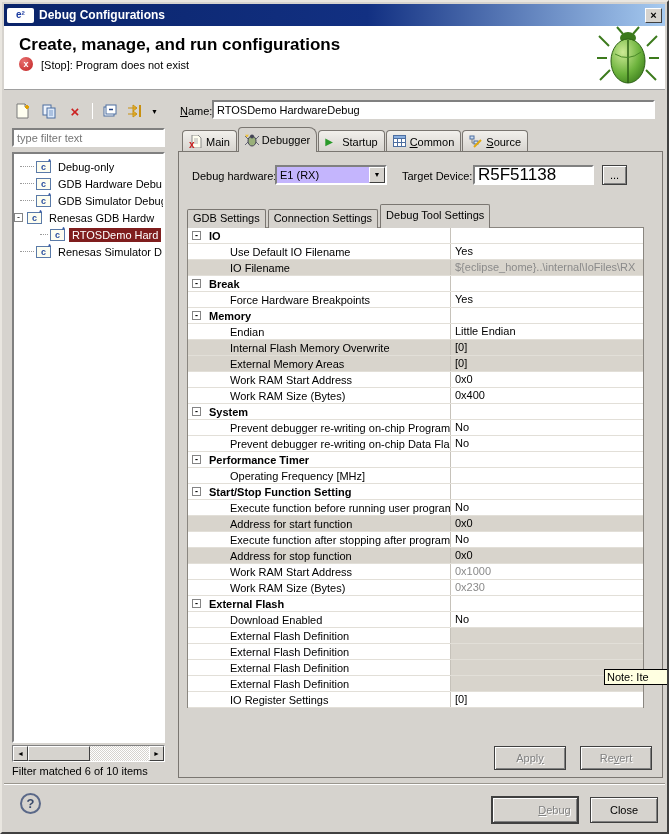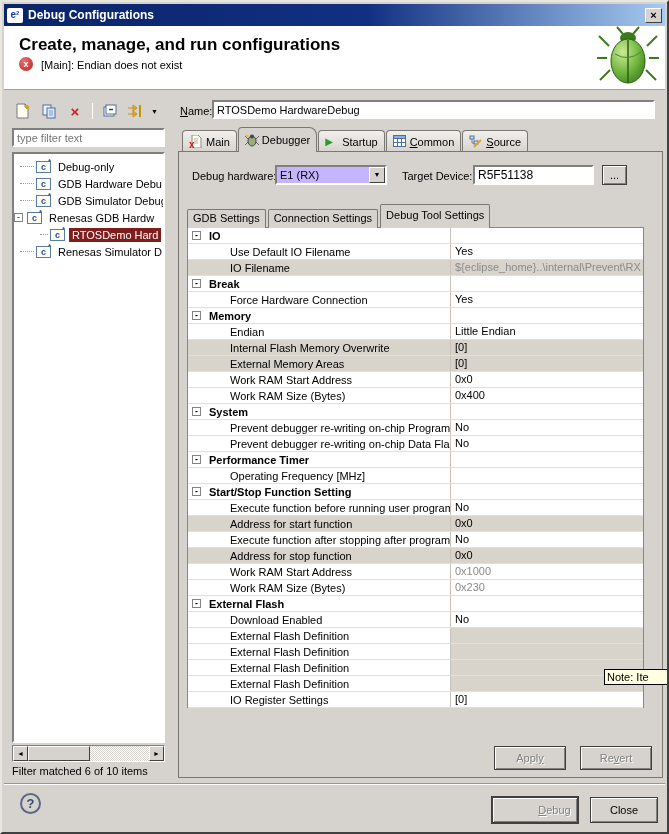--- a/index.html
+++ b/index.html
@@ -4,21 +4,21 @@
 <style>
   html,body{margin:0;padding:0;background:#555;}
   *{box-sizing:border-box;}
   .screen{position:relative;width:669px;height:834px;background:#d6d3ce;
     font-family:"Liberation Sans",sans-serif;font-size:11px;color:#000;
     border:2px solid;border-color:#e9e6e0 #404040 #404040 #e9e6e0;overflow:hidden;}
   
   .titlebar{position:absolute;left:2px;top:2px;width:661px;height:22px;
     background:linear-gradient(90deg,#0a246a 0%,#123082 55%,#a6caf0 100%);
     display:flex;align-items:center;padding:0 3px;}
-  .app-logo{width:16px;height:15px;background:#fff;border-radius:2px;color:#1a3aa0;
+  .app-logo{width:27px;height:15px;background:#fff;border-radius:2px;color:#1a3aa0;
     font-weight:bold;font-size:10px;text-align:center;line-height:14px;margin-right:5px;}
   .title-text{color:#fff;font-weight:bold;font-size:12px;flex:1;}
   .tb-close{width:17px;height:15px;background:#d6d3ce;border:1px solid;
     border-color:#fff #404040 #404040 #fff;font-size:11px;font-weight:bold;line-height:12px;
     text-align:center;color:#000;}
   
   .header{position:absolute;left:2px;top:24px;width:661px;height:64px;background:#fff;
     border-bottom:1px solid #a0a0a0;}
   .header-title{position:absolute;left:15px;top:9px;font-size:17px;font-weight:bold;}
   .error-icon{position:absolute;left:15px;top:31px;width:14px;height:14px;border-radius:50%;
@@ -76,21 +76,21 @@
     border:1px solid #7a7671;background:#d6d3ce;z-index:2;}
   .hw-label{position:absolute;left:190px;top:168px;z-index:3;}
   .combo{position:absolute;left:273px;top:163px;width:112px;height:20px;background:#c4b5fd;
     border:2px solid;border-color:#808080 #fff #fff #808080;display:flex;z-index:3;}
   .combo-text{flex:1;padding:1px 3px;line-height:14px;}
   .combo-btn{width:16px;background:#d6d3ce;border:1px solid;border-color:#fff #404040 #404040 #fff;
     font-size:7px;text-align:center;line-height:14px;}
   .dev-label{position:absolute;left:400px;top:168px;z-index:3;}
   .dev-input{position:absolute;left:471px;top:163px;width:121px;height:20px;background:#fff;
     border:2px solid;border-color:#808080 #fff #fff #808080;padding:1px 3px;z-index:3;
-    font-size:12px;font-family:"Liberation Sans",sans-serif;}
+    font-size:17px;font-family:"Liberation Sans",sans-serif;}
   .browse-btn{position:absolute;left:600px;top:163px;width:25px;height:20px;z-index:3;}
   .btn{background:#d6d3ce;border:1px solid #404040;
     box-shadow:inset 1px 1px 0 #ffffff,inset -1px -1px 0 #808080;text-align:center;
     font-size:11px;font-family:"Liberation Sans",sans-serif;color:#000;}
   .subtabbar{position:absolute;left:185px;top:202px;height:24px;display:flex;
     align-items:flex-end;z-index:4;}
   .subtab{height:19px;background:#d6d3ce;border:1px solid #7a7671;border-bottom:none;
     border-radius:2px 2px 0 0;padding:2px 5px 0;margin-right:2px;}
   .subtab.active{height:24px;padding-top:4px;background:#d6d3ce;position:relative;z-index:5;}
   
@@ -134,21 +134,21 @@
 
   <div class="titlebar">
     <div class="app-logo">e²</div>
     <div class="title-text">Debug Configurations</div>
     <div class="tb-close">×</div>
   </div>
 
   <div class="header">
     <div class="header-title">Create, manage, and run configurations</div>
     <div class="error-icon">x</div>
-    <div class="error-text">[Main]: Endian does not exist</div>
+    <div class="error-text">[Stop]: Program does not exist</div>
     <svg class="bug-img" width="66" height="62" viewBox="0 0 66 62">
       <defs>
           <radialGradient id="bg1" cx="0.35" cy="0.3" r="0.9">
         <stop offset="0" stop-color="#cdeb96"></stop>
             <stop offset="0.55" stop-color="#6cb23c"></stop>
             <stop offset="1" stop-color="#2f7014"></stop>
       </radialGradient>
         </defs>
       <g stroke="#3c7a1c" stroke-width="2" fill="none">
         <path d="M14 20 L4 10"></path>
@@ -335,33 +335,33 @@
           <span class="prop-indent"></span>
           <span>Use Default IO Filename</span>
         </div>
         <div class="tcell-value">Yes</div>
       </div>
       <div class="trow shade-full">
         <div class="tcell-label">
           <span class="prop-indent"></span>
           <span>IO Filename</span>
         </div>
-        <div class="tcell-value gray-text">${eclipse_home}..\internal\Prevent\RX</div>
+        <div class="tcell-value gray-text">${eclipse_home}..\internal\IoFiles\RX</div>
       </div>
       <div class="trow section">
         <div class="tcell-label">
           <span class="expander">-</span>
           <span>Break</span>
         </div>
         <div class="tcell-value"></div>
       </div>
       <div class="trow">
         <div class="tcell-label">
           <span class="prop-indent"></span>
-          <span>Force Hardware Connection</span>
+          <span>Force Hardware Breakpoints</span>
         </div>
         <div class="tcell-value">Yes</div>
       </div>
       <div class="trow section">
         <div class="tcell-label">
           <span class="expander">-</span>
           <span>Memory</span>
         </div>
         <div class="tcell-value"></div>
       </div>

